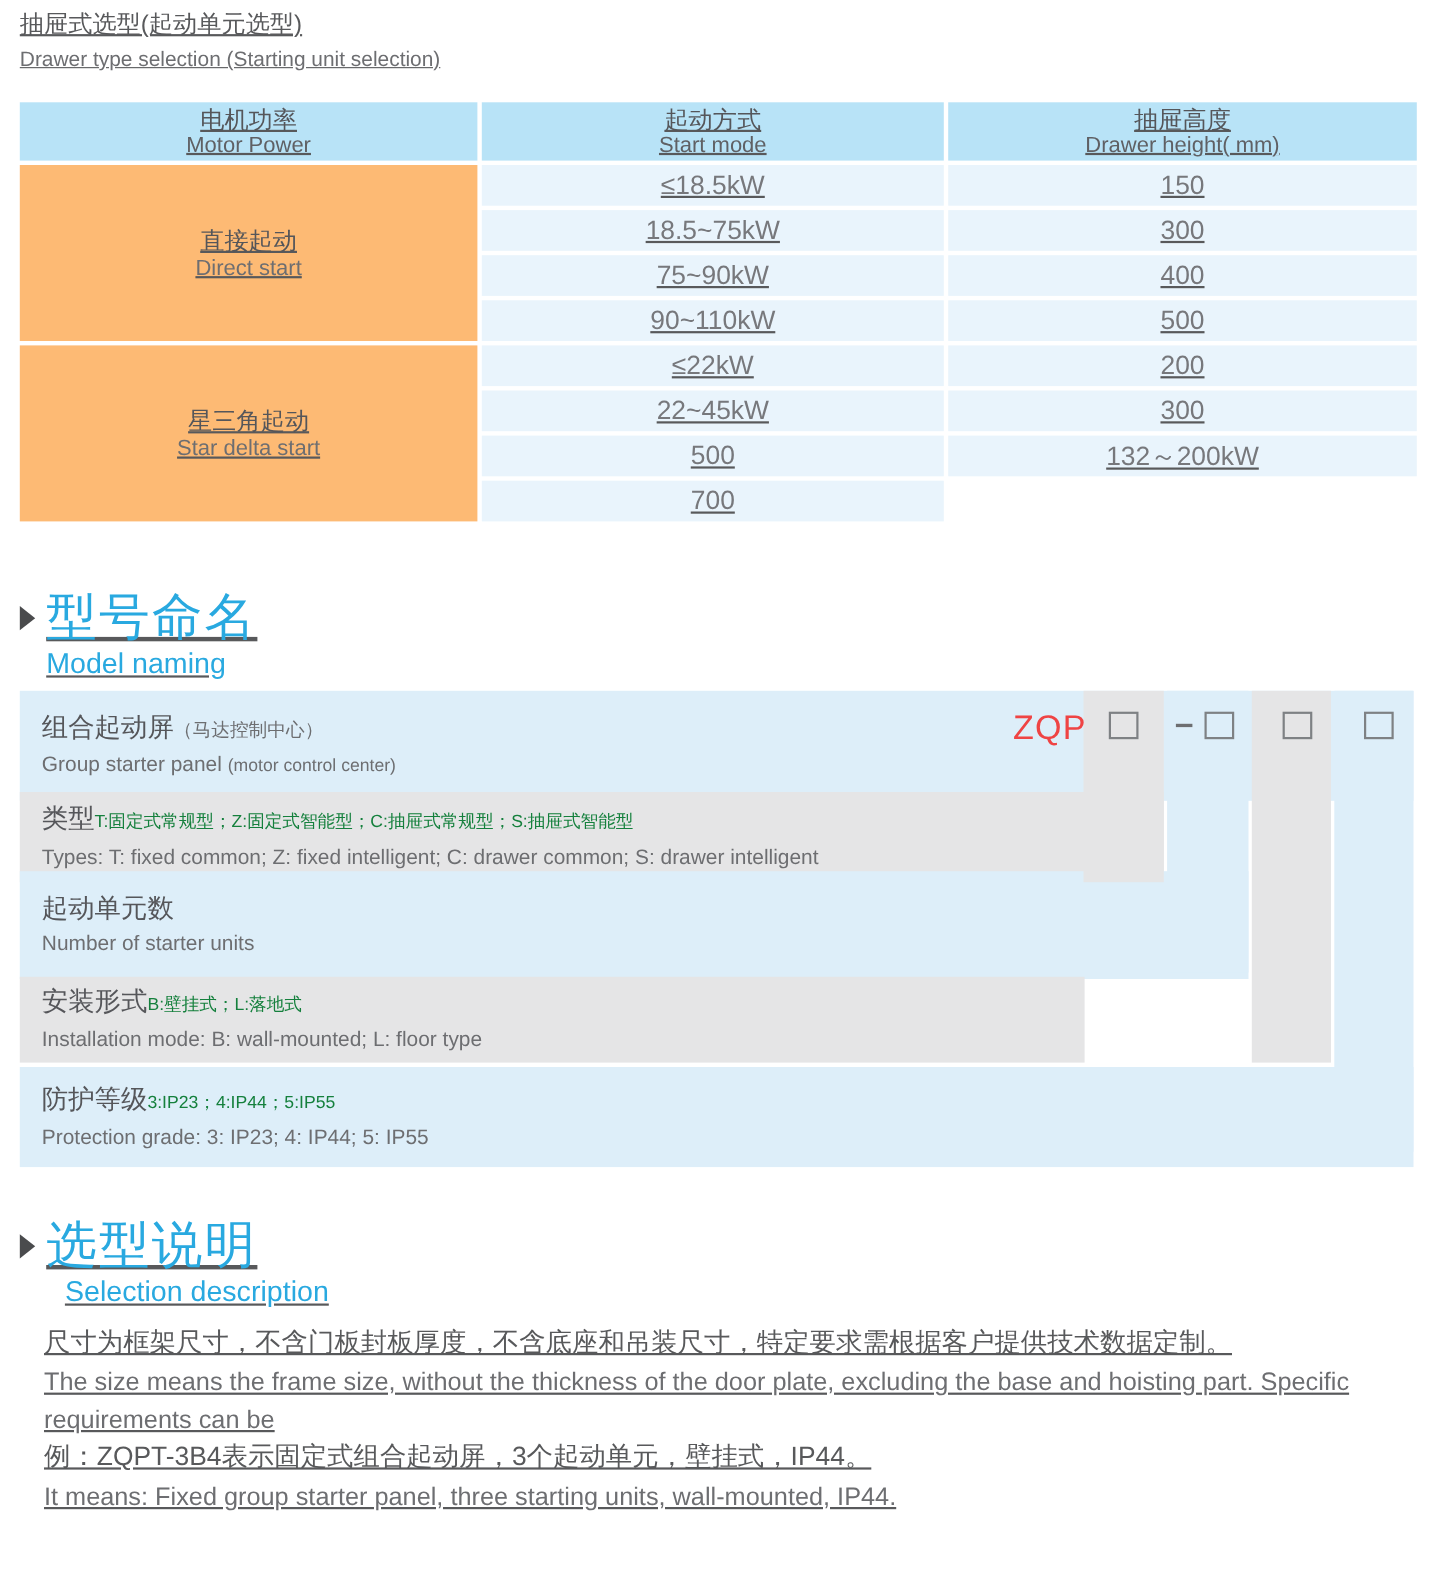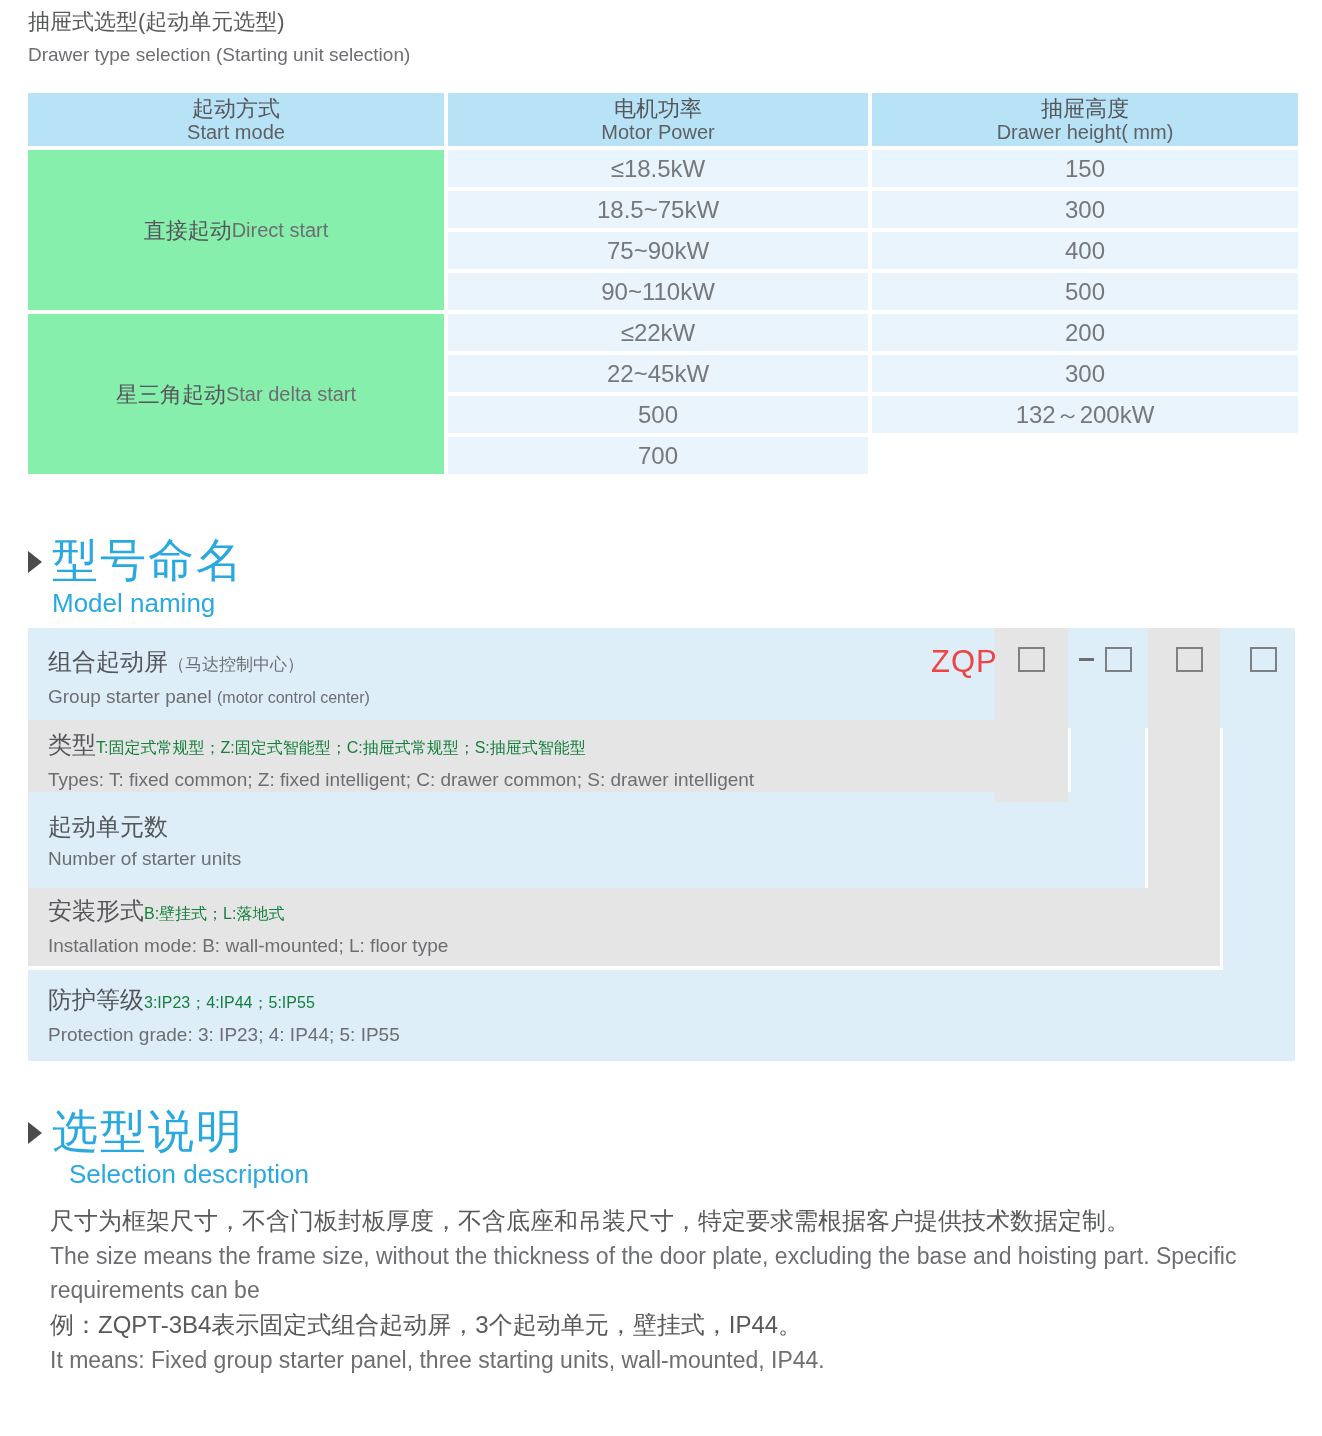--- a/index.html
+++ b/index.html
@@ -4,41 +4,41 @@
 <style>
   * { margin:0; padding:0; box-sizing:border-box; }
   html,body { background:#ffffff; }
   body {
     width:1322px; height:1436px;
     font-family:"Liberation Sans","DejaVu Sans",sans-serif;
     color:#58595b;
     position:relative;
     overflow:hidden;
   }
-  .page { padding:8px 32px 0 28px; }
+  .page { padding:8px 32px 0 18px;text-decoration:underline; }
 
   
   .doc-title-zh { font-size:22px; color:#58595b; line-height:27px; }
   .doc-title-en { font-size:19px; color:#6d6e71; line-height:23px; margin-top:8px; }
 
   
   .sel-table {
     margin-top:27px;
     display:grid;
     grid-template-columns:416px 420px 426px;
     grid-template-rows:53px repeat(8,37px);
     gap:4px;
     width:1270px;
   }
   .cell { display:flex; align-items:center; justify-content:center; text-align:center; }
   .hdr { background:#b8e3f7; flex-direction:column; }
   .hdr .zh { font-size:22px; color:#55565a; line-height:25px; }
   .hdr .en { font-size:20px; color:#5f6064; line-height:23px; }
   .bodycell { background:#e9f4fc; color:#77787c; font-size:24px; }
-  .groupcell { background:#86efac; flex-direction:row; }
+  .groupcell { background:#fdba74; flex-direction:column; }
   .groupcell .zh { font-size:22px; color:#55565a; line-height:27px; }
   .groupcell .en { font-size:20px; color:#6d6e71; line-height:24px; }
   .g1 { grid-column:1; grid-row:2 / span 4; }
   .g2 { grid-column:1; grid-row:6 / span 4; }
 
   
   .section-head { margin-top:60px; }
   .head-row { display:flex; align-items:center; }
   .tri {
     width:0; height:0; margin:4px 10px 0 0;
@@ -51,21 +51,21 @@
   .sec-en.indent2 { margin-left:41px; }
 
   
   .ladder { position:relative; margin-top:10px; width:1270px; height:419px; }
   .lrow { position:absolute; left:0; display:flex; flex-direction:column; justify-content:center; padding-left:20px; }
   .lrow-blue { background:#ddeef9; }
   .lrow-gray { background:#e5e5e6; }
   .r1 { top:0;   height:100px; width:1267px; }
   .r2 { top:92px;  height:82px; width:1040px; }
   .r3 { top:164px; height:98px; width:1117px; }
-  .r4 { top:260px; height:78px; width:1192px; }
+  .r4 { top:260px; height:78px; width:968px; }
   .r5 { top:342px; height:91px; width:1267px; }
   .lzh { font-size:24px; color:#55565a; line-height:30px; }
   .lzh .note { font-size:17px; color:#6d6e71; }
   .lzh .desc { font-size:16px; color:#15803d; margin-left:0; }
   .len { font-size:19px; color:#6d6e71; line-height:24px; margin-top:5px; }
   .len .note { font-size:16px; }
 
   .stripe { position:absolute; top:0; }
   .s1 { left:967px;  width:73px; height:174px; background:#e5e5e6; }
   .s2 { left:1043px; width:74px; height:256px; background:#ddeef9; }
@@ -92,26 +92,26 @@
 </head>
 <body>
 
 <div class="page">
 
   <div class="doc-title-zh">抽屉式选型(起动单元选型)</div>
   <div class="doc-title-en">Drawer type selection (Starting unit selection)</div>
 
   <div class="sel-table">
     <div class="cell hdr">
+      <span class="zh">电机功率</span>
+      <span class="en">Motor Power</span>
+    </div>
+    <div class="cell hdr">
       <span class="zh">起动方式</span>
       <span class="en">Start mode</span>
-    </div>
-    <div class="cell hdr">
-      <span class="zh">电机功率</span>
-      <span class="en">Motor Power</span>
     </div>
     <div class="cell hdr">
       <span class="zh">抽屉高度</span>
       <span class="en">Drawer height( mm)</span>
     </div>
 
     <div class="cell groupcell g1">
       <span class="zh">直接起动</span>
       <span class="en">Direct start</span>
     </div>

